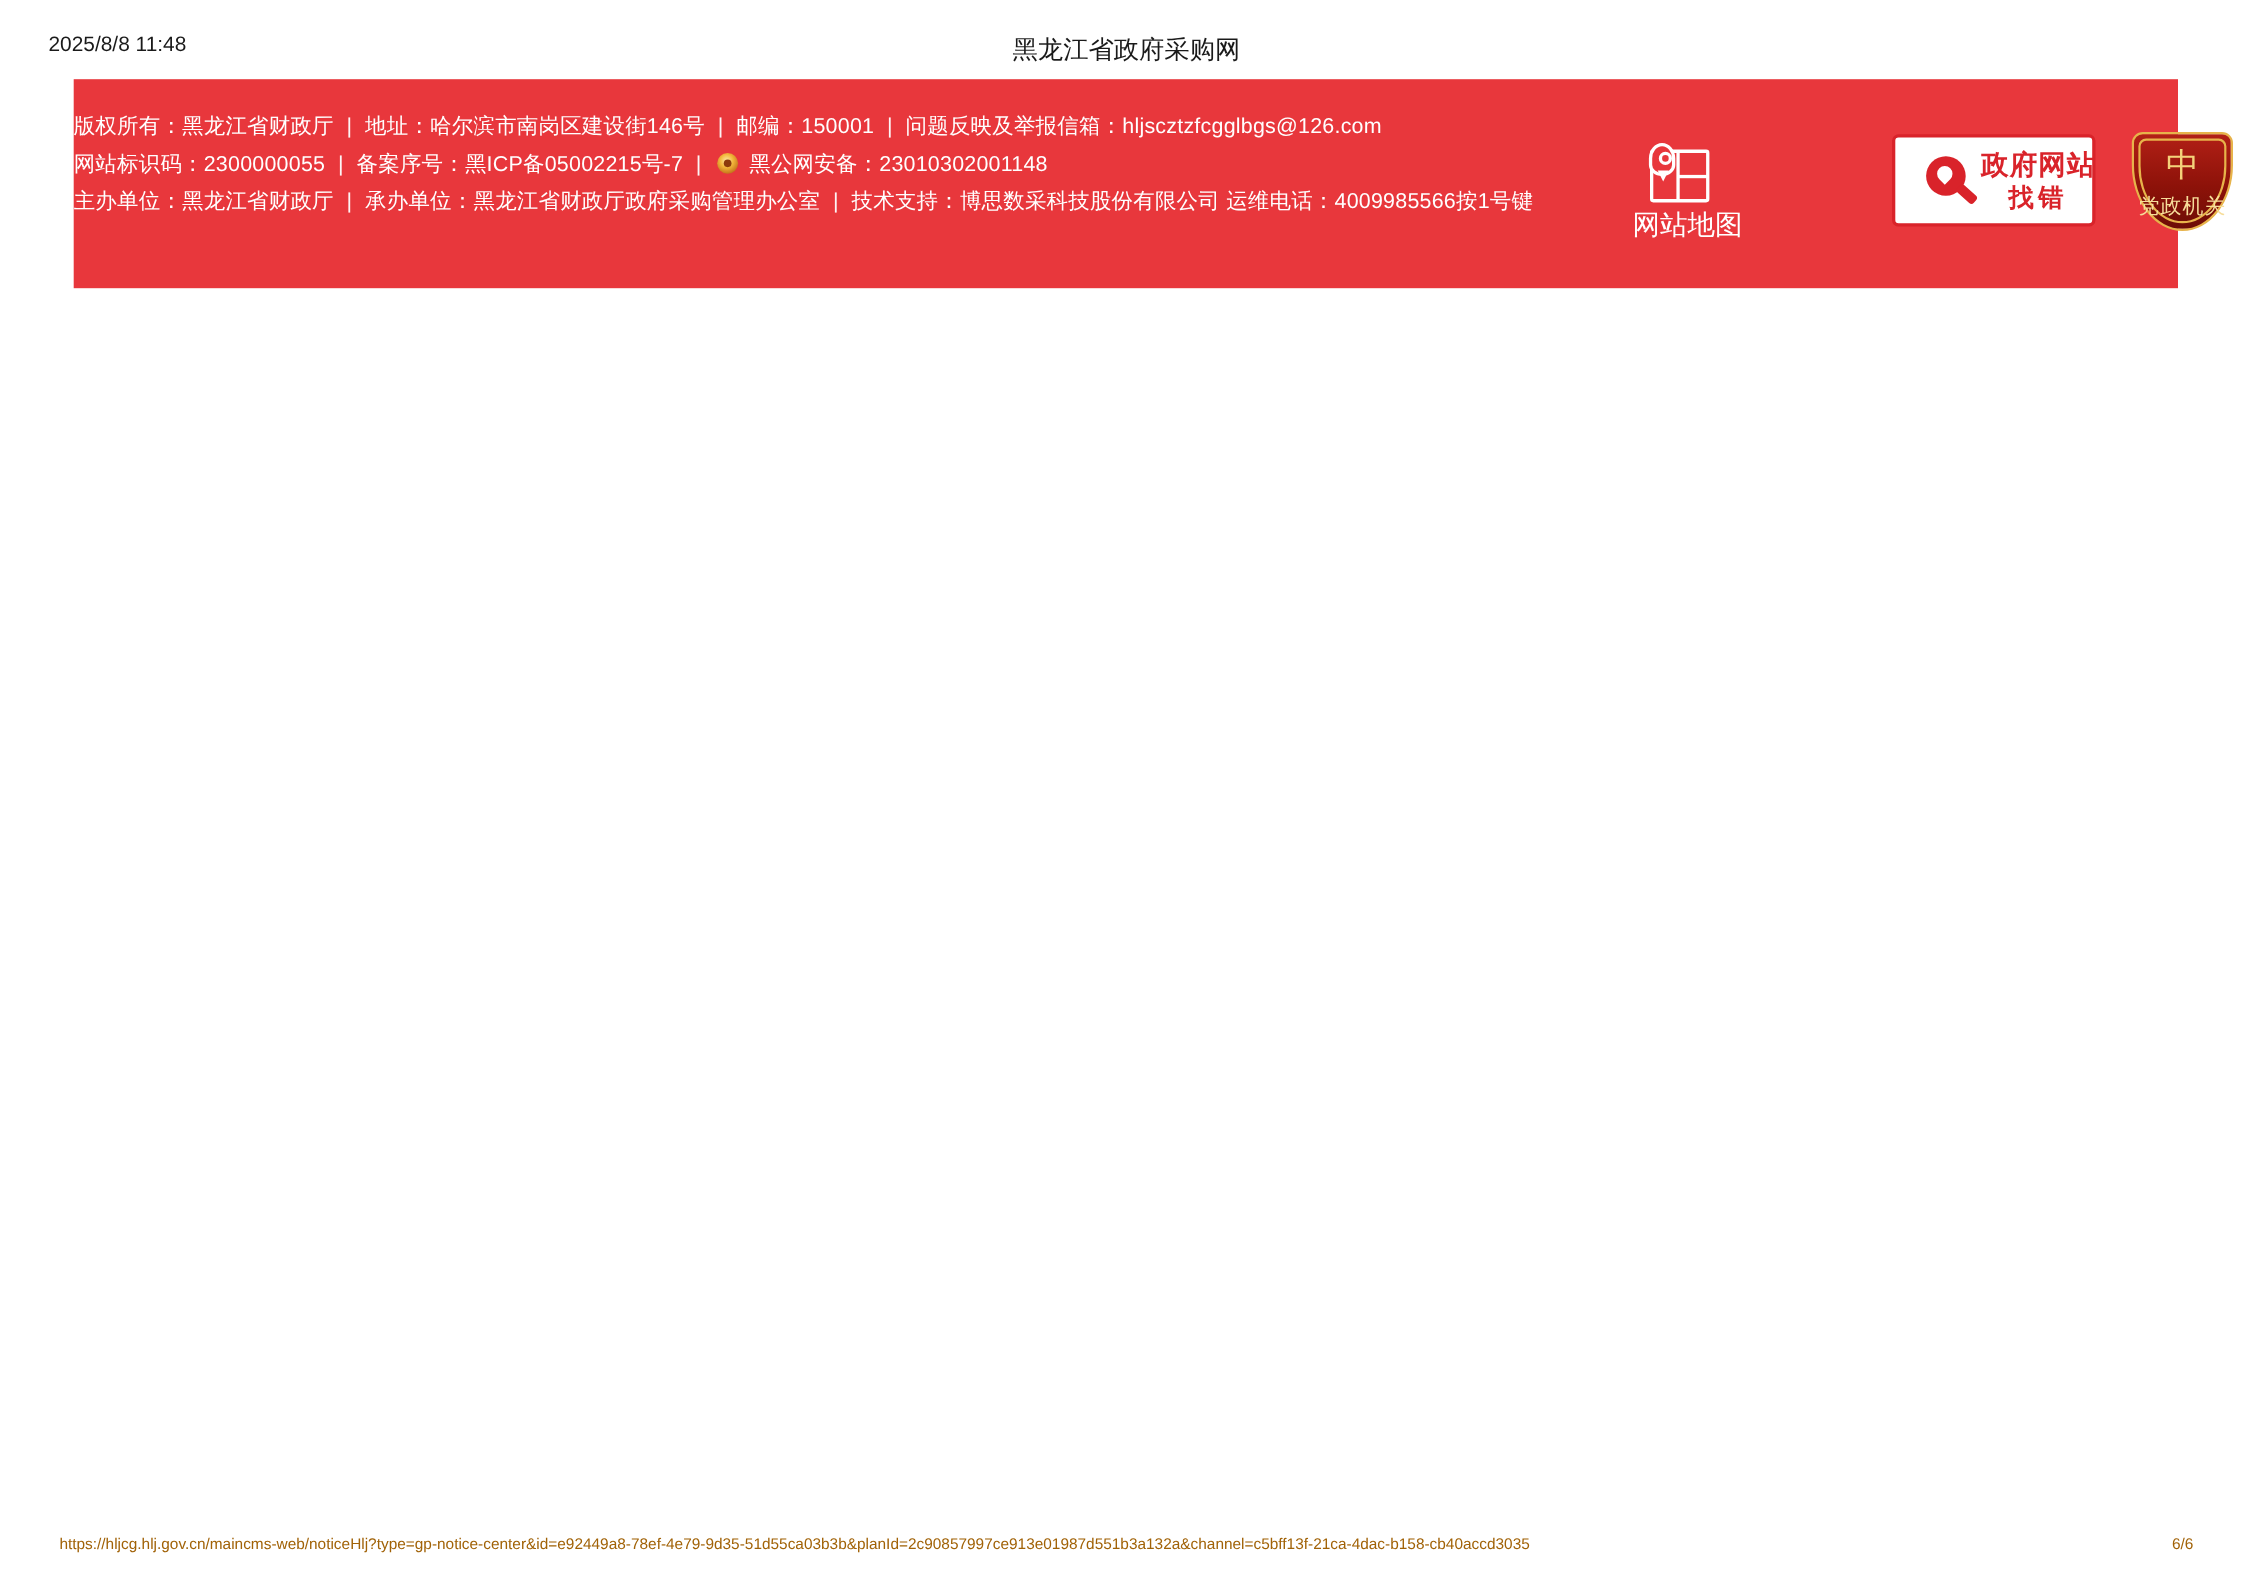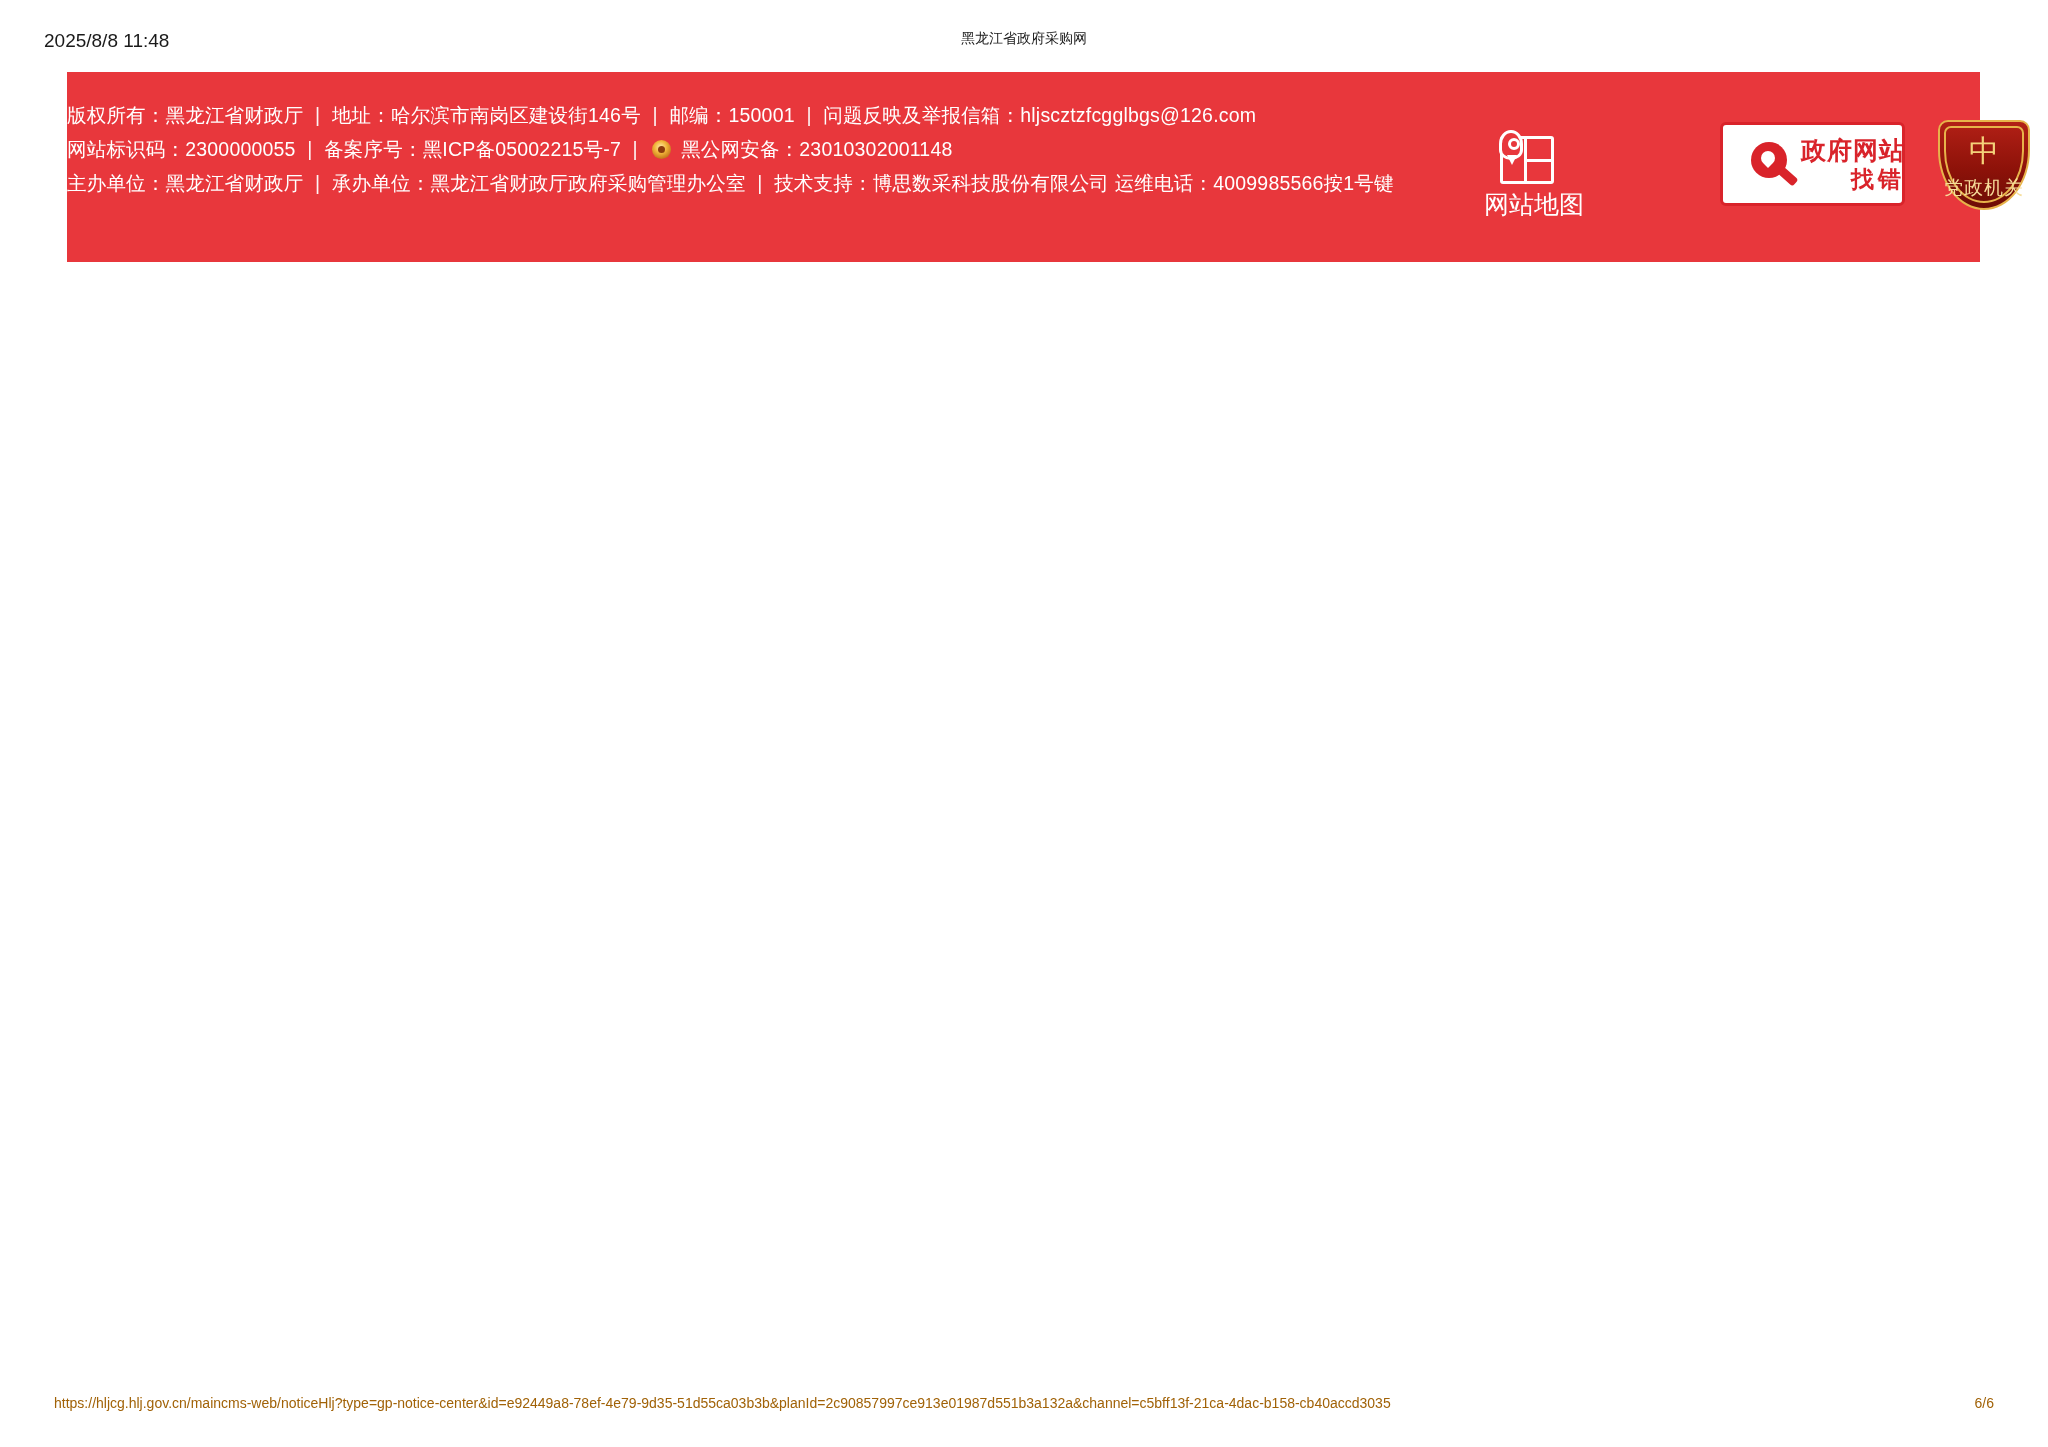--- a/index.html
+++ b/index.html
@@ -31,21 +31,21 @@
     left: 44px;
     top: 0;
     white-space: nowrap;
   }
   .print-header .ph-title {
     position: absolute;
     left: 0;
     top: 0;
     width: 2048px;
     text-align: center;
-    font-size: 14px;
+    font-size: 23px;
     white-space: nowrap;
   }
 
   
   .footer-banner {
     position: absolute;
     left: 67px;
     top: 72px;
     width: 1913px;
     height: 190px;
@@ -239,21 +239,21 @@
     letter-spacing: 1px;
     line-height: 30px;
     white-space: nowrap;
   }
   .gov-badge .gb-line2 {
     color: #d9232a;
     font-size: 23px;
     font-weight: bold;
     letter-spacing: 4px;
     line-height: 28px;
-    text-align: right;
+    text-align: center;
     white-space: nowrap;
   }
 
   
   .shield {
     position: absolute;
     left: 1871px;
     top: 48px;
     width: 92px;
     height: 90px;

